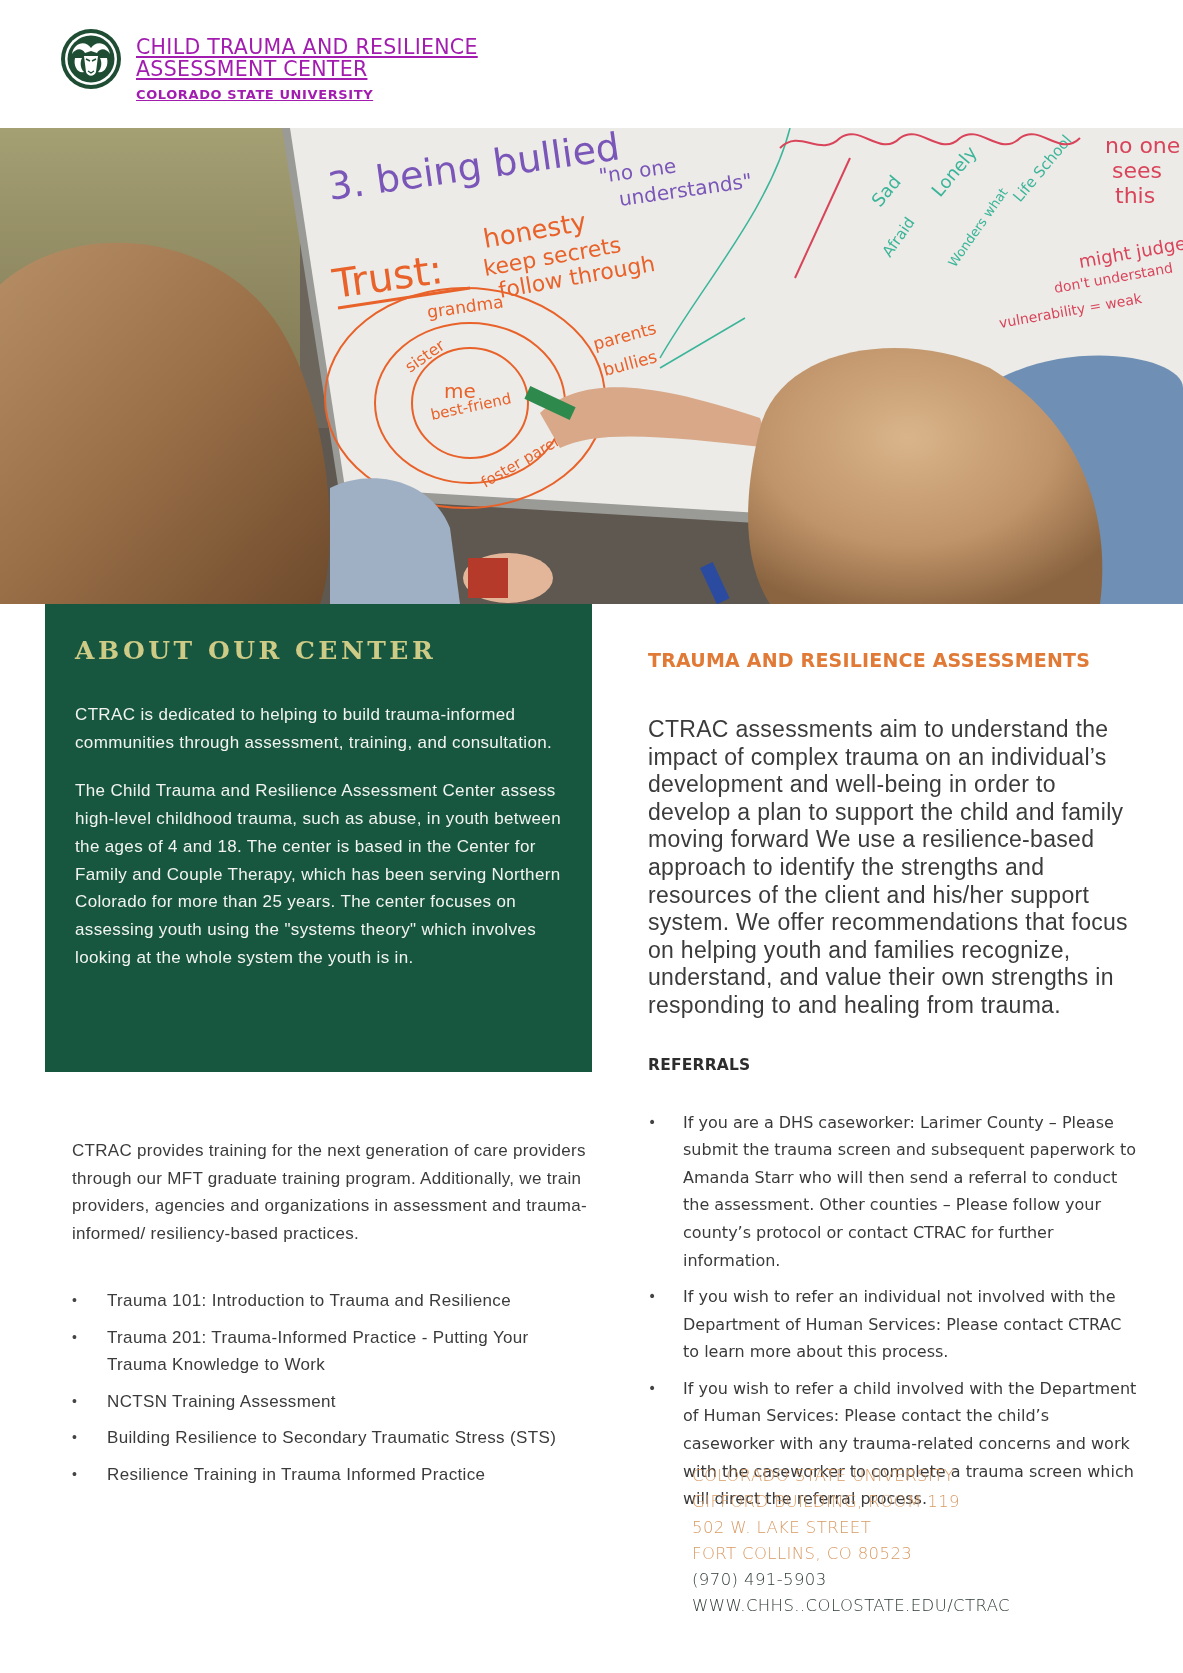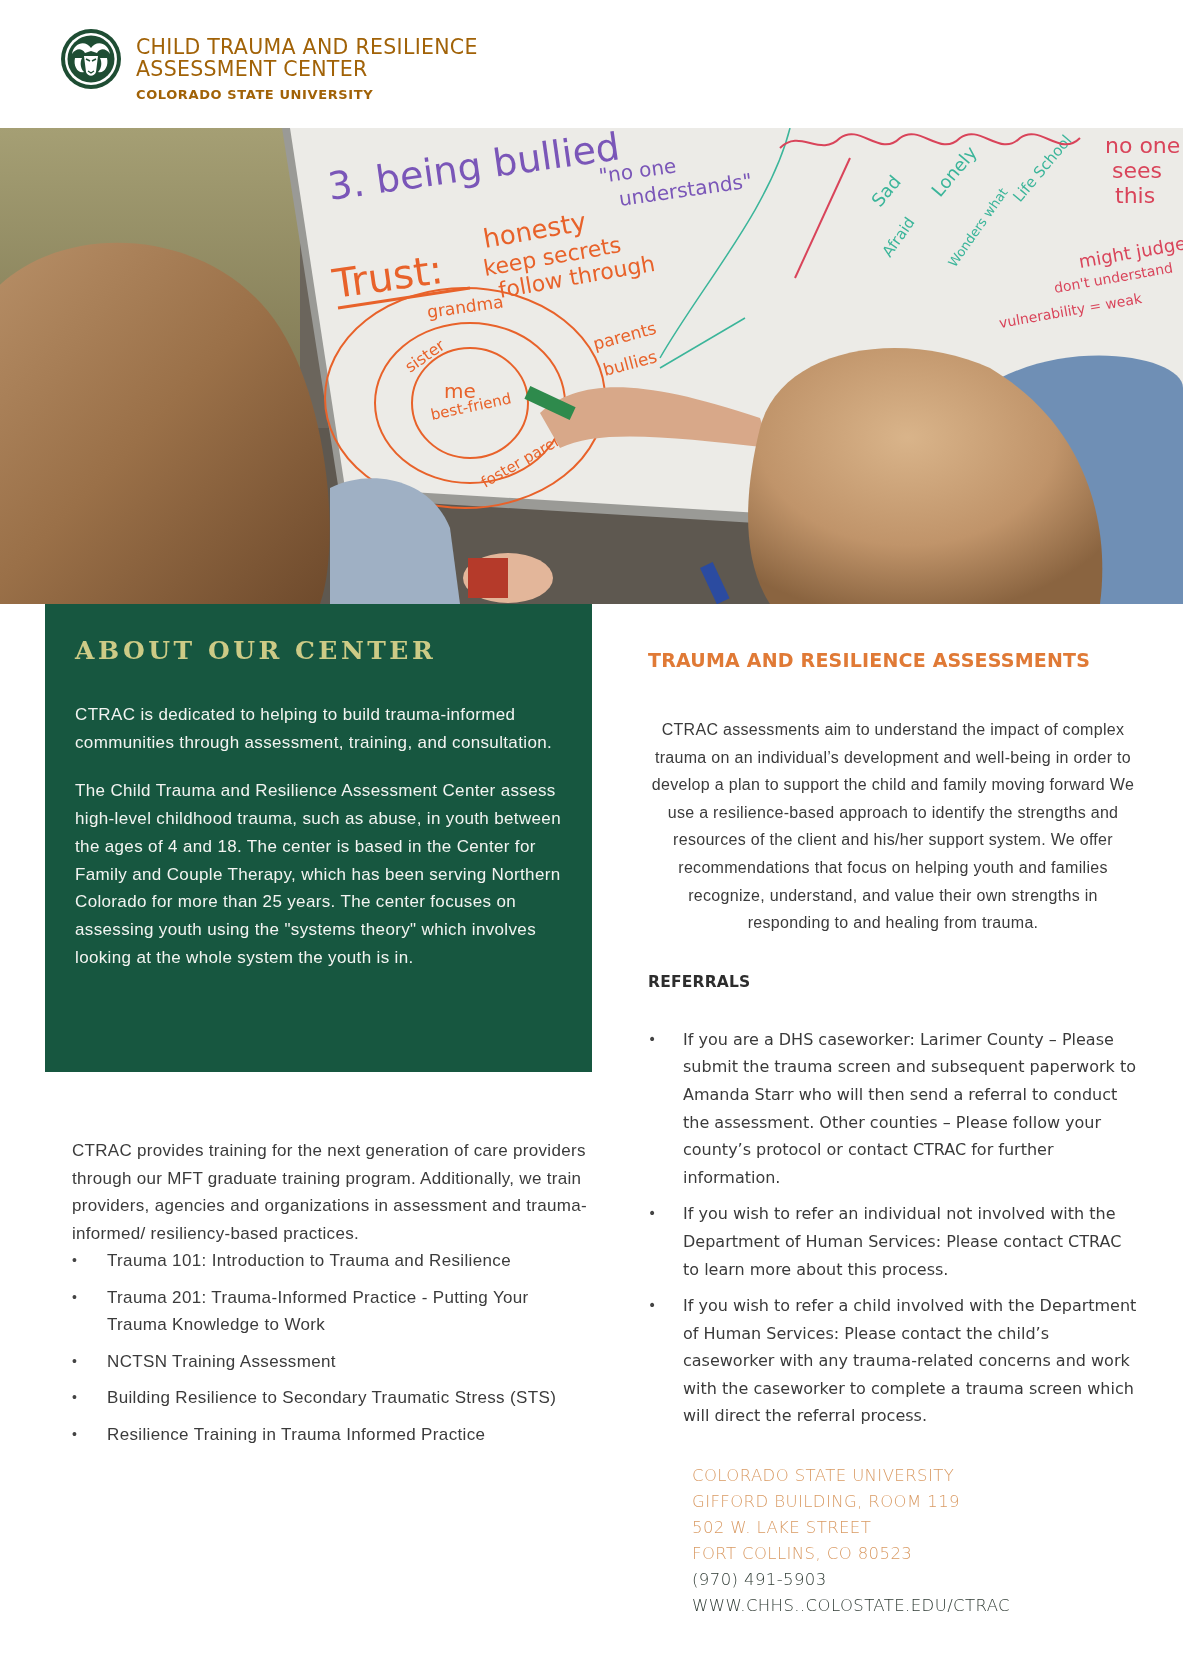--- a/index.html
+++ b/index.html
@@ -2,21 +2,21 @@
 <html><head>
 <meta charset="utf-8">
 <style>
   * { box-sizing: border-box; margin: 0; padding: 0; }
   html, body { width: 1183px; height: 1673px; background: #ffffff; overflow: hidden; }
   body { position: relative; font-family: "Liberation Sans", sans-serif; color: #3a3a3a; }
 
   
   .header { position: absolute; left: 0; top: 0; width: 1183px; height: 128px; }
   .logo { position: absolute; left: 60px; top: 28px; width: 62px; height: 62px; }
-  .brand { position: absolute; left: 136px; top: 36px; color: #a16207; }
+  .brand { position: absolute; left: 136px; top: 36px; color: #a21caf; text-decoration: underline; }
   .brand-line1, .brand-line2 { font-family: "DejaVu Sans", sans-serif; font-size: 20.5px; line-height: 22px; letter-spacing: 0.3px; font-weight: 500; }
   .brand-line3 { font-family: "DejaVu Sans", sans-serif; font-weight: bold; font-size: 13px; letter-spacing: 0.6px; margin-top: 7px; }
 
   
   .photo { position: absolute; left: 0; top: 128px; width: 1183px; height: 476px; overflow: hidden; background: #8a8060; }
   .photo svg { display: block; }
 
   
   .about { position: absolute; left: 45px; top: 604px; width: 547px; height: 468px; background: #175740; padding: 32px 30px 8px 30px; }
   .about-title { font-family: "DejaVu Serif", serif; font-weight: bold; font-size: 25px; letter-spacing: 3.5px; color: #cdcb86; margin-bottom: 36px; }
@@ -24,25 +24,25 @@
   .about p + p { margin-top: 21px; }
 
   
   .sec-title { font-family: "DejaVu Sans", sans-serif; font-weight: bold; color: #e07a36; font-size: 19px; letter-spacing: 0.2px; }
 
   .col-left { position: absolute; left: 72px; top: 1106px; width: 520px; }
   .col-left .para { margin-top: 31px; font-size: 17px; line-height: 27.5px; color: #3b3b3b; letter-spacing: 0.3px; }
   .bullets { list-style: none; }
   .bullets li { position: relative; padding-left: 35px; font-size: 17px; line-height: 27.5px; letter-spacing: 0.35px; color: #3b3b3b; }
   .bullets li::before { content: "•"; position: absolute; left: 0; top: 0; font-size: 14px; color: #444; }
-  .left-bullets { }
+  .left-bullets { margin-top: 40px; }
   .left-bullets li + li { margin-top: 9px; }
 
   .col-right { position: absolute; left: 648px; top: 649px; width: 490px; }
-  .col-right .para { margin-top: 45px; font-size: 16px; line-height: 27.6px; color: #3b3b3b; letter-spacing: 0.3px; text-align: center; }
+  .col-right .para { margin-top: 45px; font-size: 23px; line-height: 27.6px; color: #3b3b3b; letter-spacing: 0.3px; }
   .referrals-title { margin-top: 36px; font-family: "DejaVu Sans", sans-serif; font-weight: bold; font-size: 15.5px; color: #2d2d2d; letter-spacing: 0.2px; }
   .right-bullets { margin-top: 35px; }
   .right-bullets li { font-family: "DejaVu Sans", sans-serif; font-size: 16px; line-height: 27.6px; letter-spacing: 0; color: #3a3a3a; }
   .right-bullets li::before { left: -35px; }
   .right-bullets { padding-left: 35px; }
   .right-bullets li { padding-left: 0; }
   .right-bullets li + li { margin-top: 9px; }
 
   .address { position: absolute; left: 692px; top: 1463px; font-family: "DejaVu Sans", sans-serif; font-size: 16.5px; line-height: 26px; letter-spacing: 0.4px; font-weight: 300; }
   .address .orange { color: #d99a63; }

